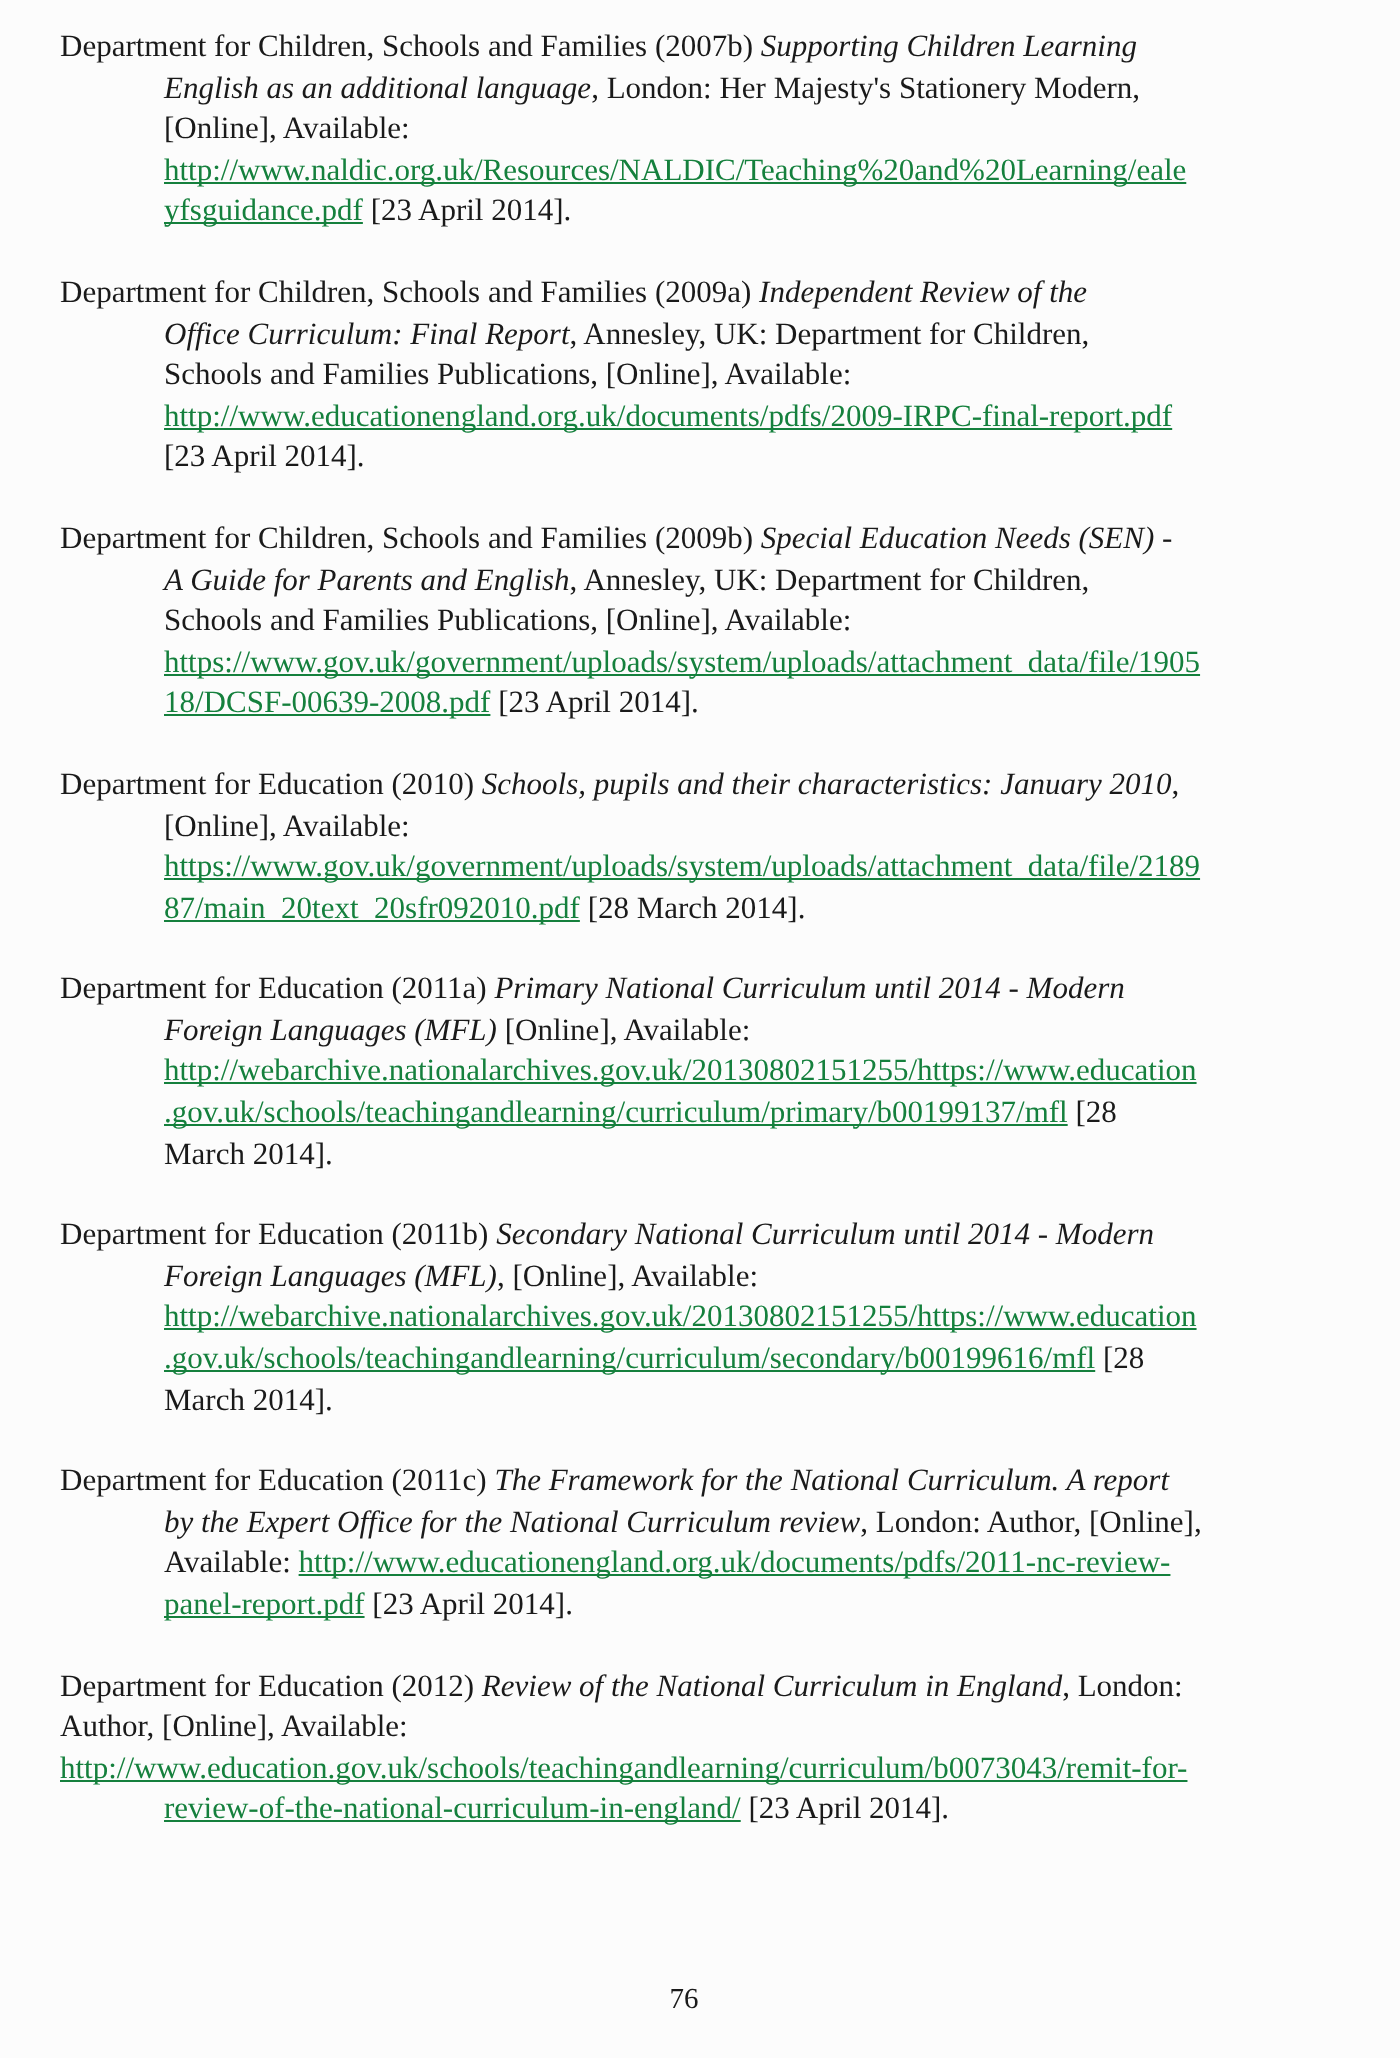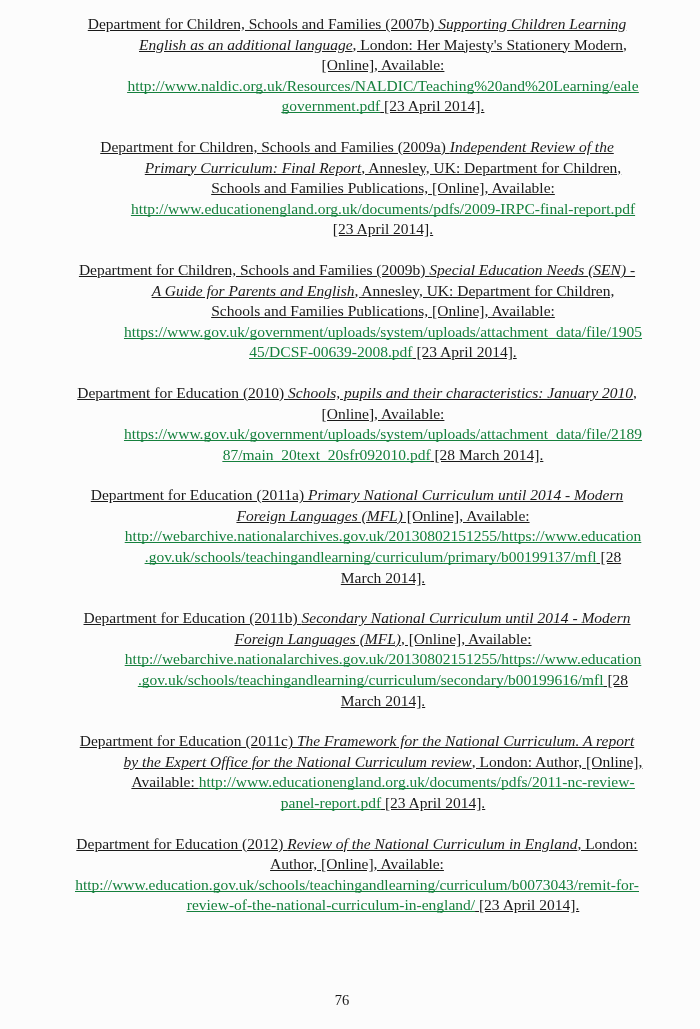--- a/index.html
+++ b/index.html
@@ -26,23 +26,22 @@
 
   .references {
     display: block;
   }
 
   
   .reference {
     font-size: 15.5px;
     line-height: 20.6px;
     margin: 0 0 20px 0;
-    text-align: center;
+    text-align: left;
     white-space: normal;
-    text-decoration: underline;
   }
 
   
   .refline {
     display: block;
     white-space: nowrap;
   }
   .refline.indent {
     padding-left: 52px;
   }
@@ -73,35 +72,35 @@
 <body>
 
 <div id="page">
 
   <div class="references" id="references-list">
       <div class="reference">
         <span class="refline flush"><span class="t-normal">Department for Children, Schools and Families (2007b) </span><span class="t-italic">Supporting Children Learning</span></span>
         <span class="refline indent"><span class="t-italic">English as an additional language</span><span class="t-normal">, London: Her Majesty's Stationery Modern,</span></span>
         <span class="refline indent"><span class="t-normal">[Online], Available:</span></span>
         <span class="refline indent"><a class="t-link" href="#">http://www.naldic.org.uk/Resources/NALDIC/Teaching%20and%20Learning/eale</a></span>
-        <span class="refline indent"><a class="t-link" href="#">government.pdf</a><span class="t-normal"> [23 April 2014].</span></span>
+        <span class="refline indent"><a class="t-link" href="#">yfsguidance.pdf</a><span class="t-normal"> [23 April 2014].</span></span>
       </div>
       <div class="reference">
         <span class="refline flush"><span class="t-normal">Department for Children, Schools and Families (2009a) </span><span class="t-italic">Independent Review of the</span></span>
-        <span class="refline indent"><span class="t-italic">Primary Curriculum: Final Report</span><span class="t-normal">, Annesley, UK: Department for Children,</span></span>
+        <span class="refline indent"><span class="t-italic">Office Curriculum: Final Report</span><span class="t-normal">, Annesley, UK: Department for Children,</span></span>
         <span class="refline indent"><span class="t-normal">Schools and Families Publications, [Online], Available:</span></span>
         <span class="refline indent"><a class="t-link" href="#">http://www.educationengland.org.uk/documents/pdfs/2009-IRPC-final-report.pdf</a></span>
         <span class="refline indent"><span class="t-normal">[23 April 2014].</span></span>
       </div>
       <div class="reference">
         <span class="refline flush"><span class="t-normal">Department for Children, Schools and Families (2009b) </span><span class="t-italic">Special Education Needs (SEN) -</span></span>
         <span class="refline indent"><span class="t-italic">A Guide for Parents and English</span><span class="t-normal">, Annesley, UK: Department for Children,</span></span>
         <span class="refline indent"><span class="t-normal">Schools and Families Publications, [Online], Available:</span></span>
         <span class="refline indent"><a class="t-link" href="#">https://www.gov.uk/government/uploads/system/uploads/attachment_data/file/1905</a></span>
-        <span class="refline indent"><a class="t-link" href="#">45/DCSF-00639-2008.pdf</a><span class="t-normal"> [23 April 2014].</span></span>
+        <span class="refline indent"><a class="t-link" href="#">18/DCSF-00639-2008.pdf</a><span class="t-normal"> [23 April 2014].</span></span>
       </div>
       <div class="reference">
         <span class="refline flush"><span class="t-normal">Department for Education (2010) </span><span class="t-italic">Schools, pupils and their characteristics: January 2010</span><span class="t-normal">,</span></span>
         <span class="refline indent"><span class="t-normal">[Online], Available:</span></span>
         <span class="refline indent"><a class="t-link" href="#">https://www.gov.uk/government/uploads/system/uploads/attachment_data/file/2189</a></span>
         <span class="refline indent"><a class="t-link" href="#">87/main_20text_20sfr092010.pdf</a><span class="t-normal"> [28 March 2014].</span></span>
       </div>
       <div class="reference">
         <span class="refline flush"><span class="t-normal">Department for Education (2011a) </span><span class="t-italic">Primary National Curriculum until 2014 - Modern</span></span>
         <span class="refline indent"><span class="t-italic">Foreign Languages (MFL)</span><span class="t-normal"> [Online], Available:</span></span>

